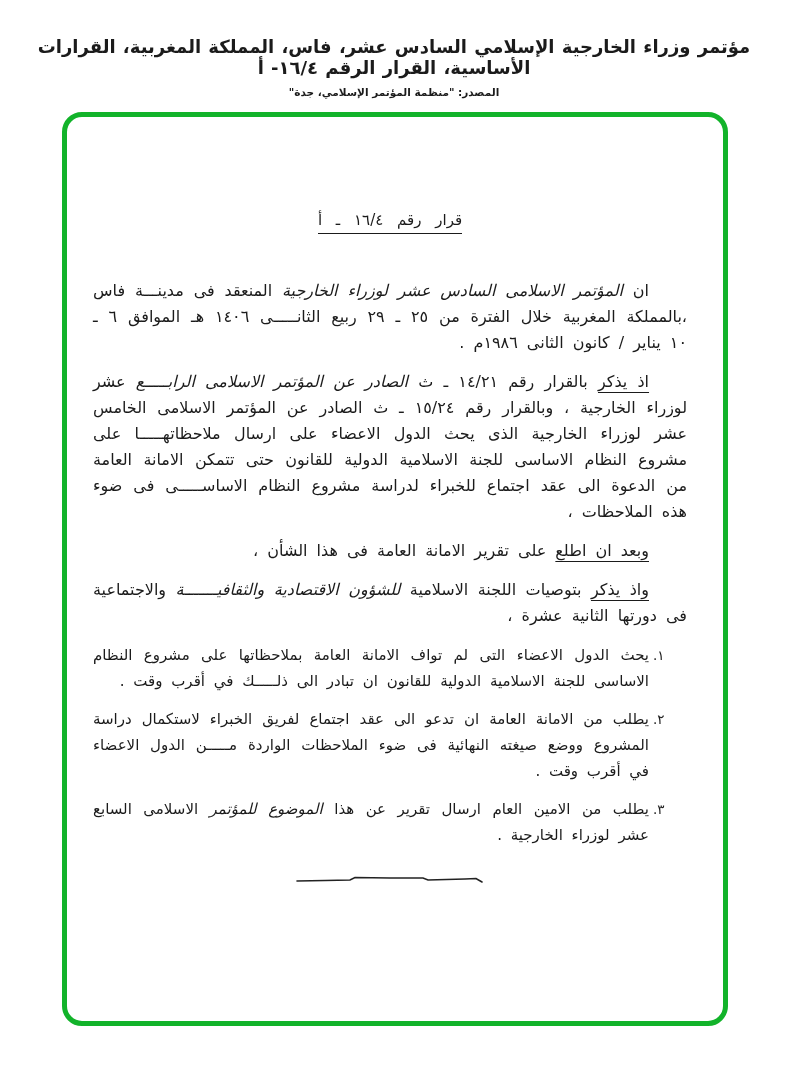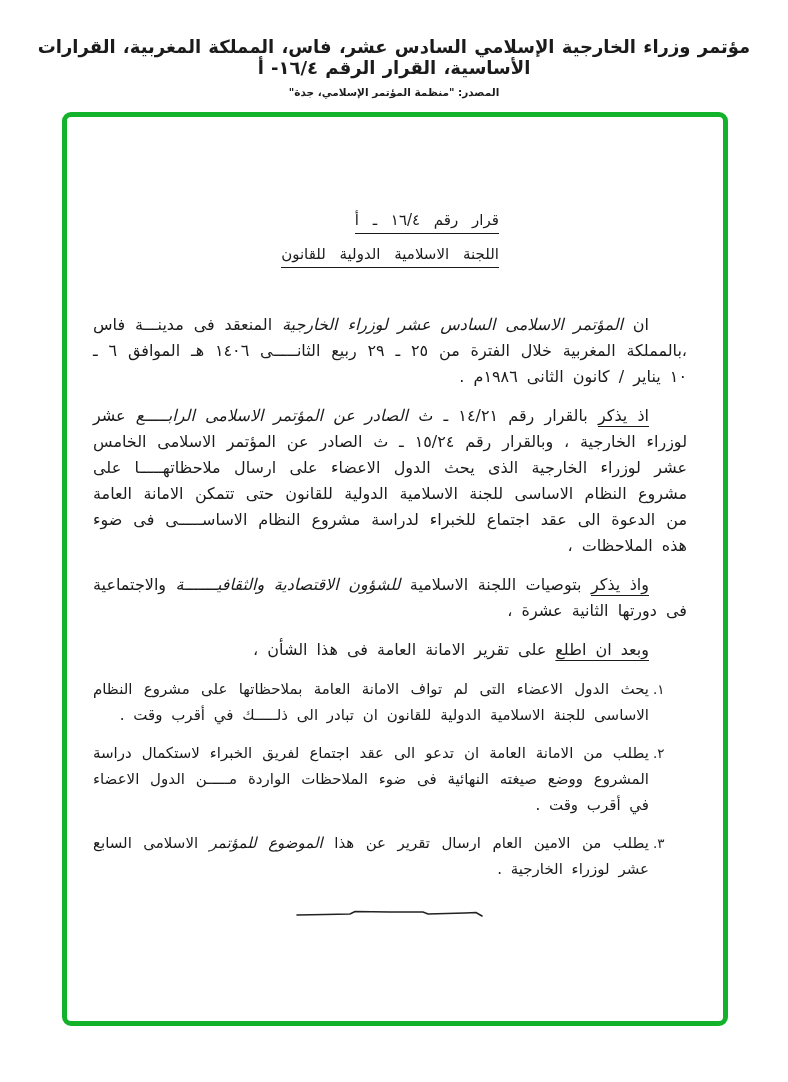--- a/index.html
+++ b/index.html
@@ -7,21 +7,21 @@
     width:788px;height:1082px;position:relative;background:#ffffff;
     font-family:"DejaVu Sans",sans-serif;color:#1b1b1b;overflow:hidden;
   }
   
   .page-header{position:absolute;top:36px;left:0;right:0;text-align:center;direction:rtl;}
   .hdr1{font-size:18px;font-weight:bold;letter-spacing:0;word-spacing:1px;}
   .hdr2{font-size:10.5px;font-weight:bold;margin-top:8px;}
   
   .green-box{
     position:absolute;left:62px;top:112px;width:666px;height:914px;
-    border:5px solid #12b32a;border-radius:9px;box-sizing:border-box;background:#ffffff;
+    border:5px solid #12b32a;border-radius:20px;box-sizing:border-box;background:#ffffff;
   }
   
   .doc{position:absolute;inset:0;padding:94px 36px 0 26px;direction:rtl;box-sizing:border-box;}
   .title-block{
     direction:rtl;display:flex;flex-direction:column;align-items:flex-start;
     width:fit-content;margin:0 auto;row-gap:11px;
   }
   .title-line{
     font-size:15px;word-spacing:9px;border-bottom:1.5px solid #1b1b1b;
     padding-bottom:4px;white-space:nowrap;
@@ -44,28 +44,27 @@
 <div class="page-header">
   <div class="hdr1">مؤتمر وزراء الخارجية الإسلامي السادس عشر، فاس، المملكة المغربية، القرارات الأساسية، القرار الرقم ١٦/٤- أ</div>
   <div class="hdr2">المصدر:  "منظمة المؤتمر الإسلامي، جدة"</div>
 </div>
 
 <div class="green-box">
   <div class="doc">
 
     <div class="title-block">
       <div class="title-line">قرار رقم ١٦/٤ ـ أ</div>
-      <div class="title-line">اللجنة الاسلامية الدولية للقانون</div>
     </div>
 
     <div class="body-text" id="paragraphs">
         <p><span>ان </span><span class="it">المؤتمر الاسلامى السادس عشر لوزراء الخارجية</span><span> المنعقد فى مدينـــة فاس ،بالمملكة المغربية خلال الفترة من ٢٥ ـ ٢٩ ربيع الثانـــــى ١٤٠٦ هـ الموافق ٦ ـ ١٠ يناير / كانون الثانى ١٩٨٦م .</span></p>
         <p><span class="u">اذ يذكر</span><span> بالقرار رقم ١٤/٢١ ـ ث </span><span class="it">الصادر عن المؤتمر الاسلامى الرابـــــع</span><span> عشر لوزراء الخارجية ، وبالقرار رقم ١٥/٢٤ ـ ث الصادر عن المؤتمر الاسلامى الخامس عشر لوزراء الخارجية الذى يحث الدول الاعضاء على ارسال ملاحظاتهـــــا على مشروع النظام الاساسى للجنة الاسلامية الدولية للقانون حتى تتمكن الامانة العامة من الدعوة الى عقد اجتماع للخبراء لدراسة مشروع النظام الاساســـــى فى ضوء هذه الملاحظات ،</span></p>
+        <p><span class="u">وبعد ان اطلع</span><span> على تقرير الامانة العامة فى هذا الشأن ،</span></p>
         <p><span class="u">واذ يذكر</span><span> بتوصيات اللجنة الاسلامية </span><span class="it">للشؤون الاقتصادية والثقافيـــــــة</span><span> والاجتماعية فى دورتها الثانية عشرة ،</span></p>
-        <p><span class="u">وبعد ان اطلع</span><span> على تقرير الامانة العامة فى هذا الشأن ،</span></p>
       </div>
 
     <div class="items" id="items">
         <div class="list-item">
           <span class="item-marker">.١</span>
           <div class="item-text"><span>يحث الدول الاعضاء التى لم تواف الامانة العامة بملاحظاتها على مشروع النظام الاساسى للجنة الاسلامية الدولية للقانون ان تبادر الى ذلـــــك في أقرب وقت .</span></div>
         </div>
         <div class="list-item">
           <span class="item-marker">.٢</span>
           <div class="item-text"><span>يطلب من الامانة العامة ان تدعو الى عقد اجتماع لفريق الخبراء لاستكمال دراسة المشروع ووضع صيغته النهائية فى ضوء الملاحظات الواردة مـــــن الدول الاعضاء في أقرب وقت .</span></div>

